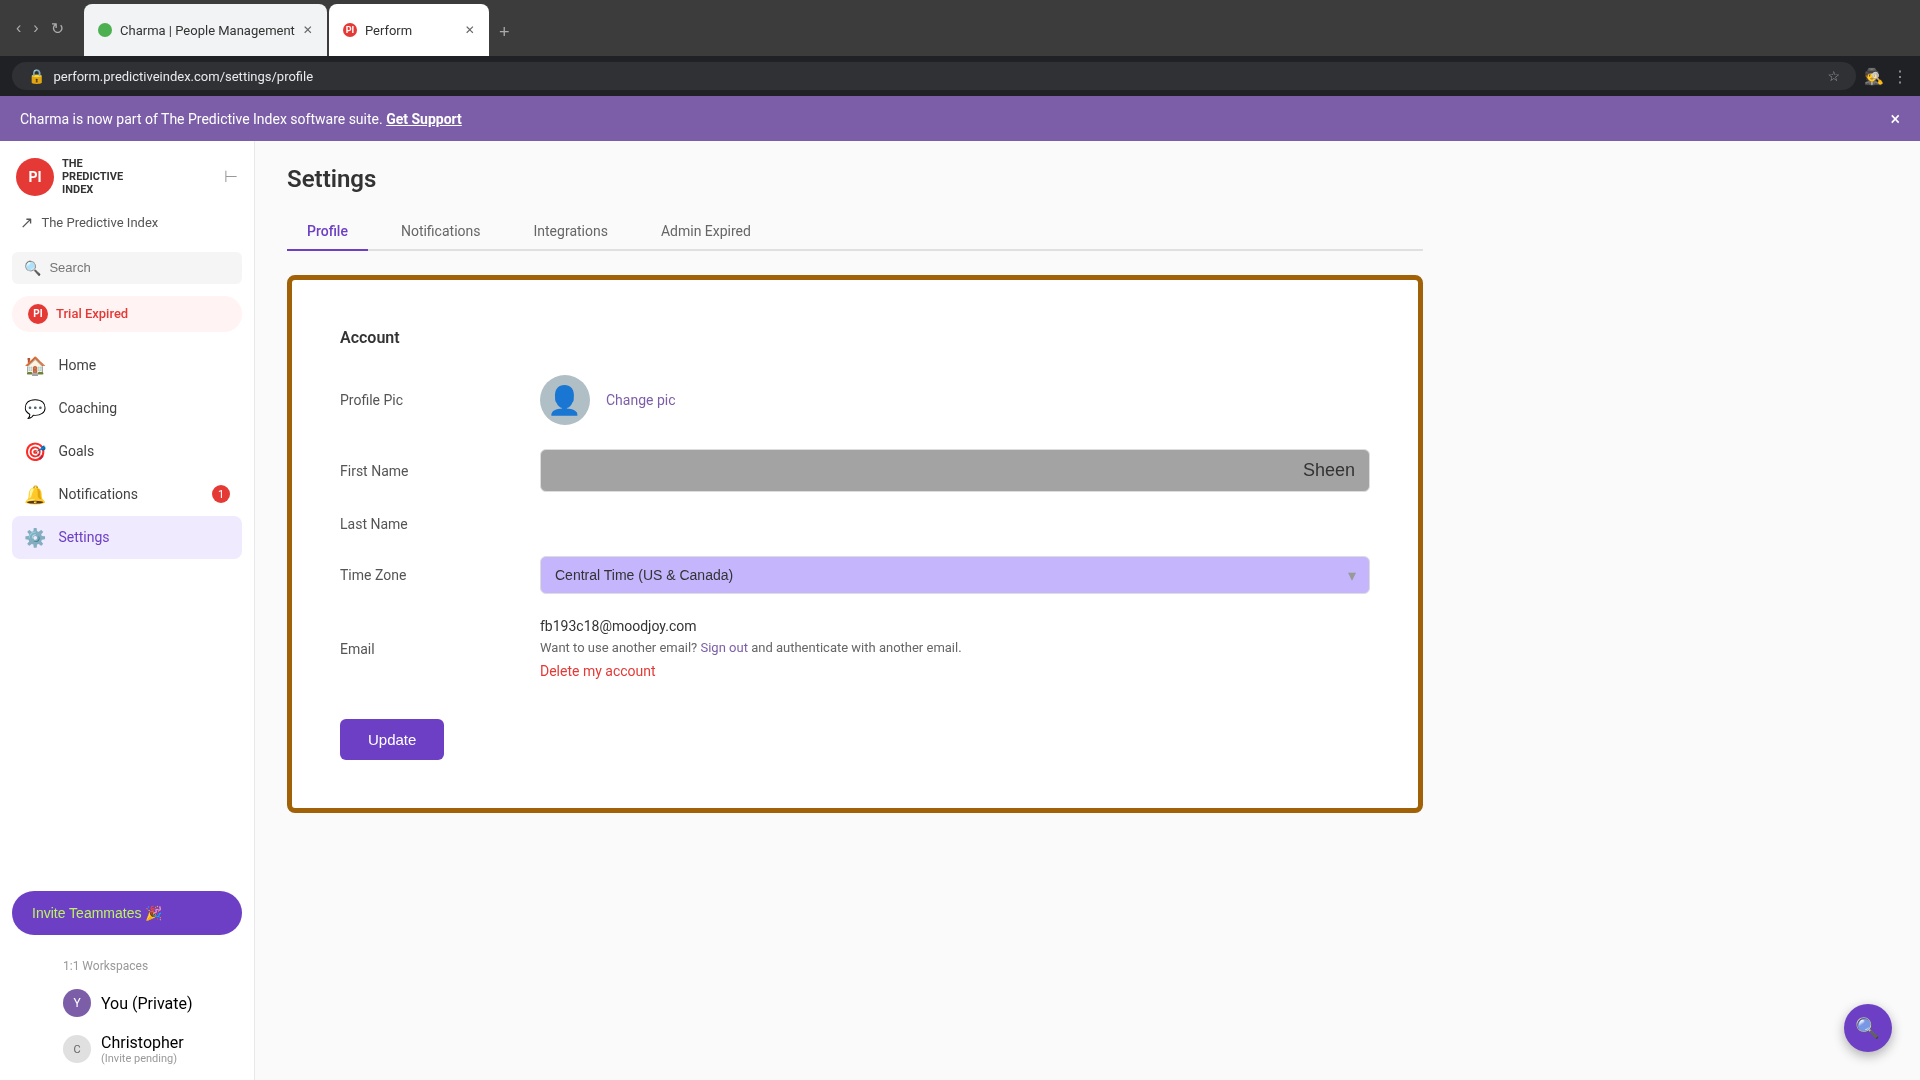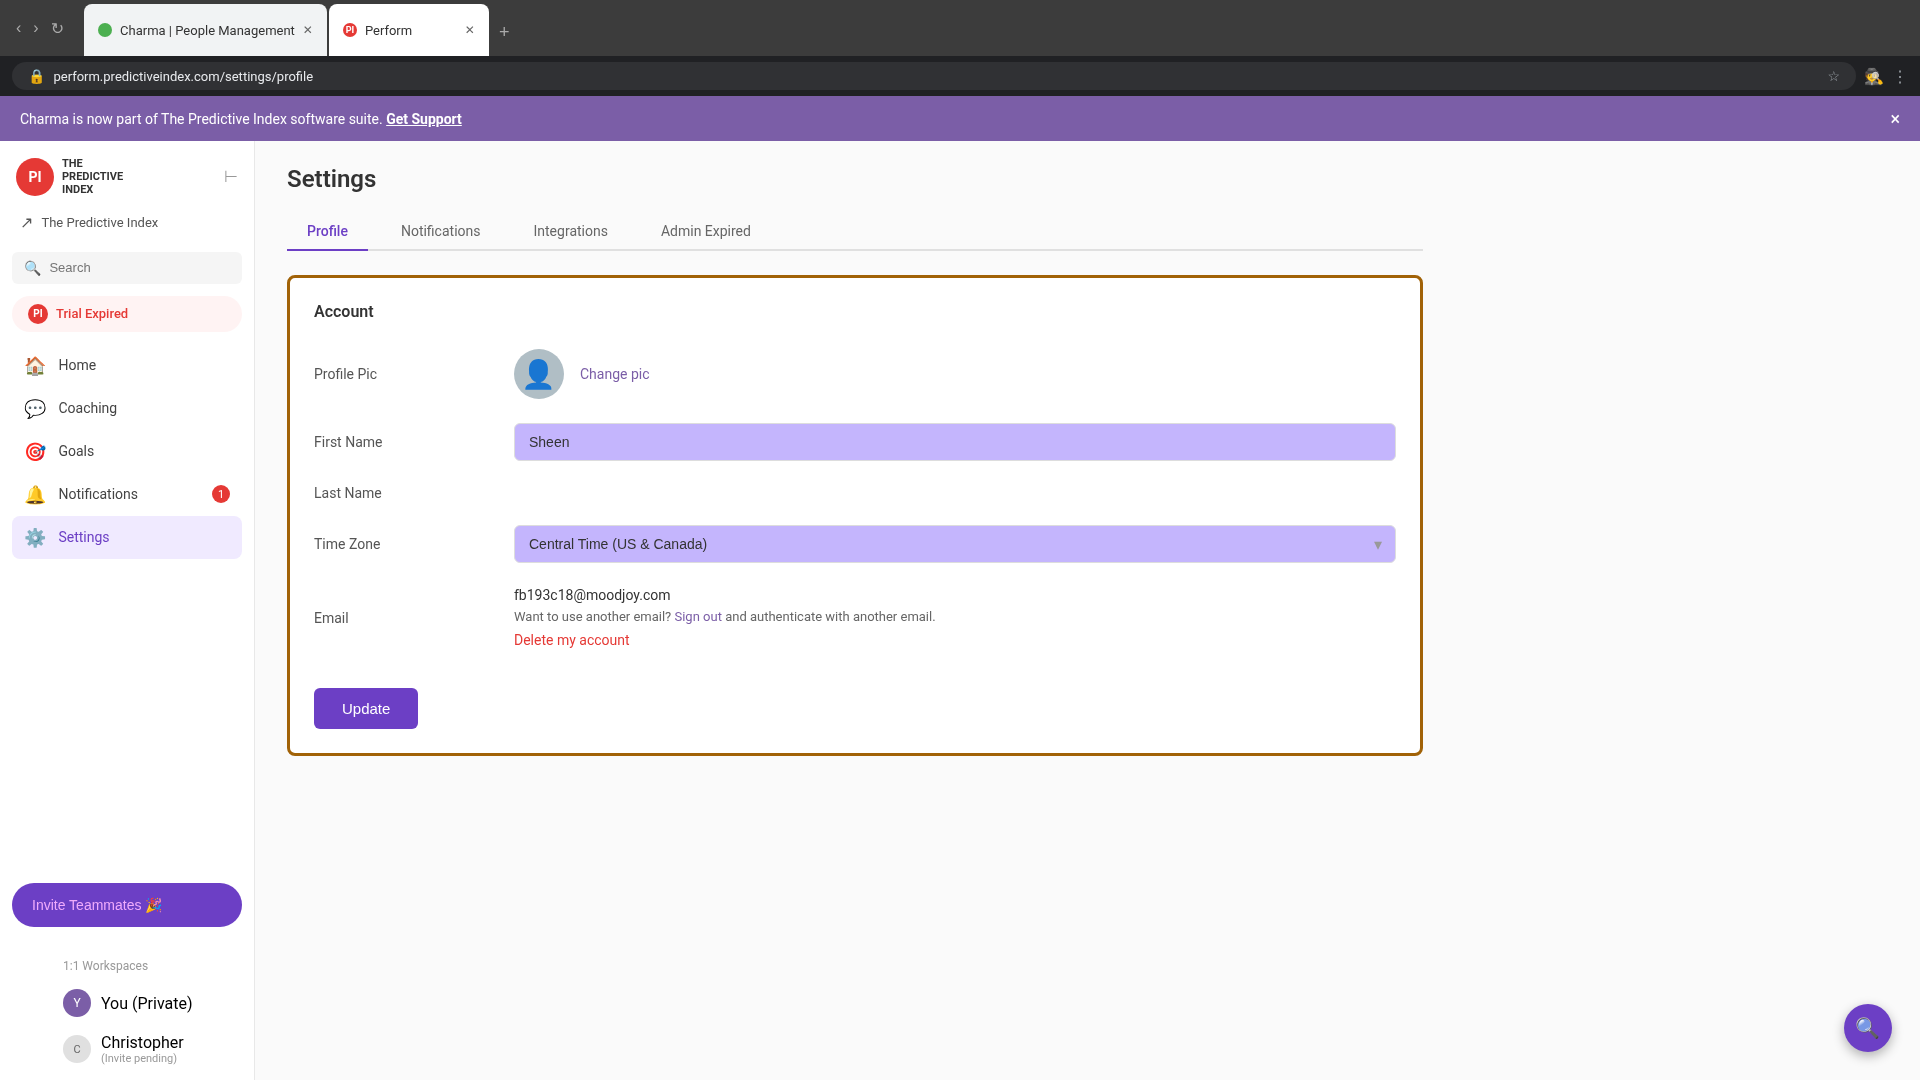--- a/index.html
+++ b/index.html
@@ -47,47 +47,47 @@
     .search-input { border: none; background: transparent; font-size: 13px; color: #333; outline: none; flex: 1; }
     .trial-badge { margin: 4px 12px 12px; display: flex; align-items: center; gap: 8px; background: #fff3f3; border-radius: 20px; padding: 8px 16px; cursor: pointer; }
     .trial-icon { width: 20px; height: 20px; background: #e53935; border-radius: 50%; display: flex; align-items: center; justify-content: center; color: white; font-size: 10px; font-weight: bold; }
     .trial-text { color: #e53935; font-size: 13px; font-weight: 500; }
     .nav-items { flex: 1; overflow-y: auto; padding: 0 12px; }
     .nav-item { display: flex; align-items: center; gap: 12px; padding: 11px 12px; border-radius: 8px; cursor: pointer; color: #444; font-size: 14px; position: relative; }
     .nav-item.active { color: #6c3fc5; background: #f0eaff; }
     .nav-icon { font-size: 18px; color: #666; }
     .nav-item.active .nav-icon { color: #6c3fc5; }
     .notification-badge { background: #e53935; color: white; border-radius: 50%; width: 18px; height: 18px; display: flex; align-items: center; justify-content: center; font-size: 11px; margin-left: auto; }
-    .invite-btn { margin: 20px 12px; background: #6c3fc5; color: #f0abfc; border: none; border-radius: 24px; padding: 14px 20px; font-size: 14px; font-weight: 500; cursor: pointer; display: flex; align-items: center; gap: 8px; }
+    .invite-btn { margin: 12px 12px; background: #6c3fc5; color: #bef264; border: none; border-radius: 24px; padding: 14px 20px; font-size: 14px; font-weight: 500; cursor: pointer; display: flex; align-items: center; gap: 8px; }
     .workspaces-section { padding: 8px 12px; margin-left: 39px; }
     .workspaces-title { font-size: 12px; color: #999; padding: 4px 12px 8px; }
     .workspace-item { display: flex; align-items: center; gap: 10px; padding: 8px 12px; cursor: pointer; border-radius: 8px; }
     .workspace-avatar { width: 28px; height: 28px; border-radius: 50%; background: #e0e0e0; display: flex; align-items: center; justify-content: center; font-size: 11px; color: #666; overflow: hidden; }
     .workspace-avatar.private { background: #7b5ea7; color: white; font-size: 12px; }
     .workspace-sub { font-size: 11px; color: #999; }
 
     
     .main-content { flex: 1; overflow-y: auto; background: #fafafa; }
     .settings-container { padding: 24px 32px; max-width: 1200px; }
     .settings-title { font-size: 24px; font-weight: 600; color: #333; margin-bottom: 20px; }
 
     
     .settings-tabs { display: flex; gap: 13px; border-bottom: 2px solid #e0e0e0; margin-bottom: 24px; }
     .tab-item { padding: 10px 20px; font-size: 14px; color: #666; cursor: pointer; border-bottom: 2px solid transparent; margin-bottom: -2px; }
     .tab-item.active { color: #6c3fc5; border-bottom-color: #6c3fc5; font-weight: 500; }
 
     
-    .account-card { background: white; border: 3px solid #a16207; border-radius: 8px; padding: 24px; }
+    .account-card { background: white; border: 5px solid #a16207; border-radius: 8px; padding: 48px; }
     .account-title { font-size: 16px; font-weight: 600; color: #333; margin-bottom: 28px; }
 
     
     .form-row { display: flex; align-items: center; margin-bottom: 24px; }
     .form-label { width: 200px; font-size: 14px; color: #555; flex-shrink: 0; }
     .form-value { flex: 1; }
-    .text-input { width: 100%; padding: 10px 14px; border: 1px solid #ddd; border-radius: 6px; font-size: 14px; color: #333; outline: none; background: #c4b5fd; }
+    .text-input { width: 100%; padding: 10px 14px; border: 1px solid #ddd; border-radius: 6px; font-size: 18px; color: #333; outline: none; background: #a3a3a3; text-align: right; }
     .select-wrapper { position: relative; width: 100%; }
     .select-field { width: 100%; padding: 10px 14px; border: 1px solid #ddd; border-radius: 6px; font-size: 14px; color: #333; outline: none; background: #c4b5fd; appearance: none; cursor: pointer; }
     .select-arrow { position: absolute; right: 14px; top: 50%; transform: translateY(-50%); color: #999; pointer-events: none; }
 
     
     .profile-pic-area { display: flex; align-items: center; gap: 16px; }
     .avatar-circle { width: 50px; height: 50px; border-radius: 50%; background: #b0bec5; overflow: hidden; display: flex; align-items: center; justify-content: center; font-size: 20px; color: white; }
     .change-pic-link { color: #7b5ea7; font-size: 14px; cursor: pointer; text-decoration: none; }
 
     

